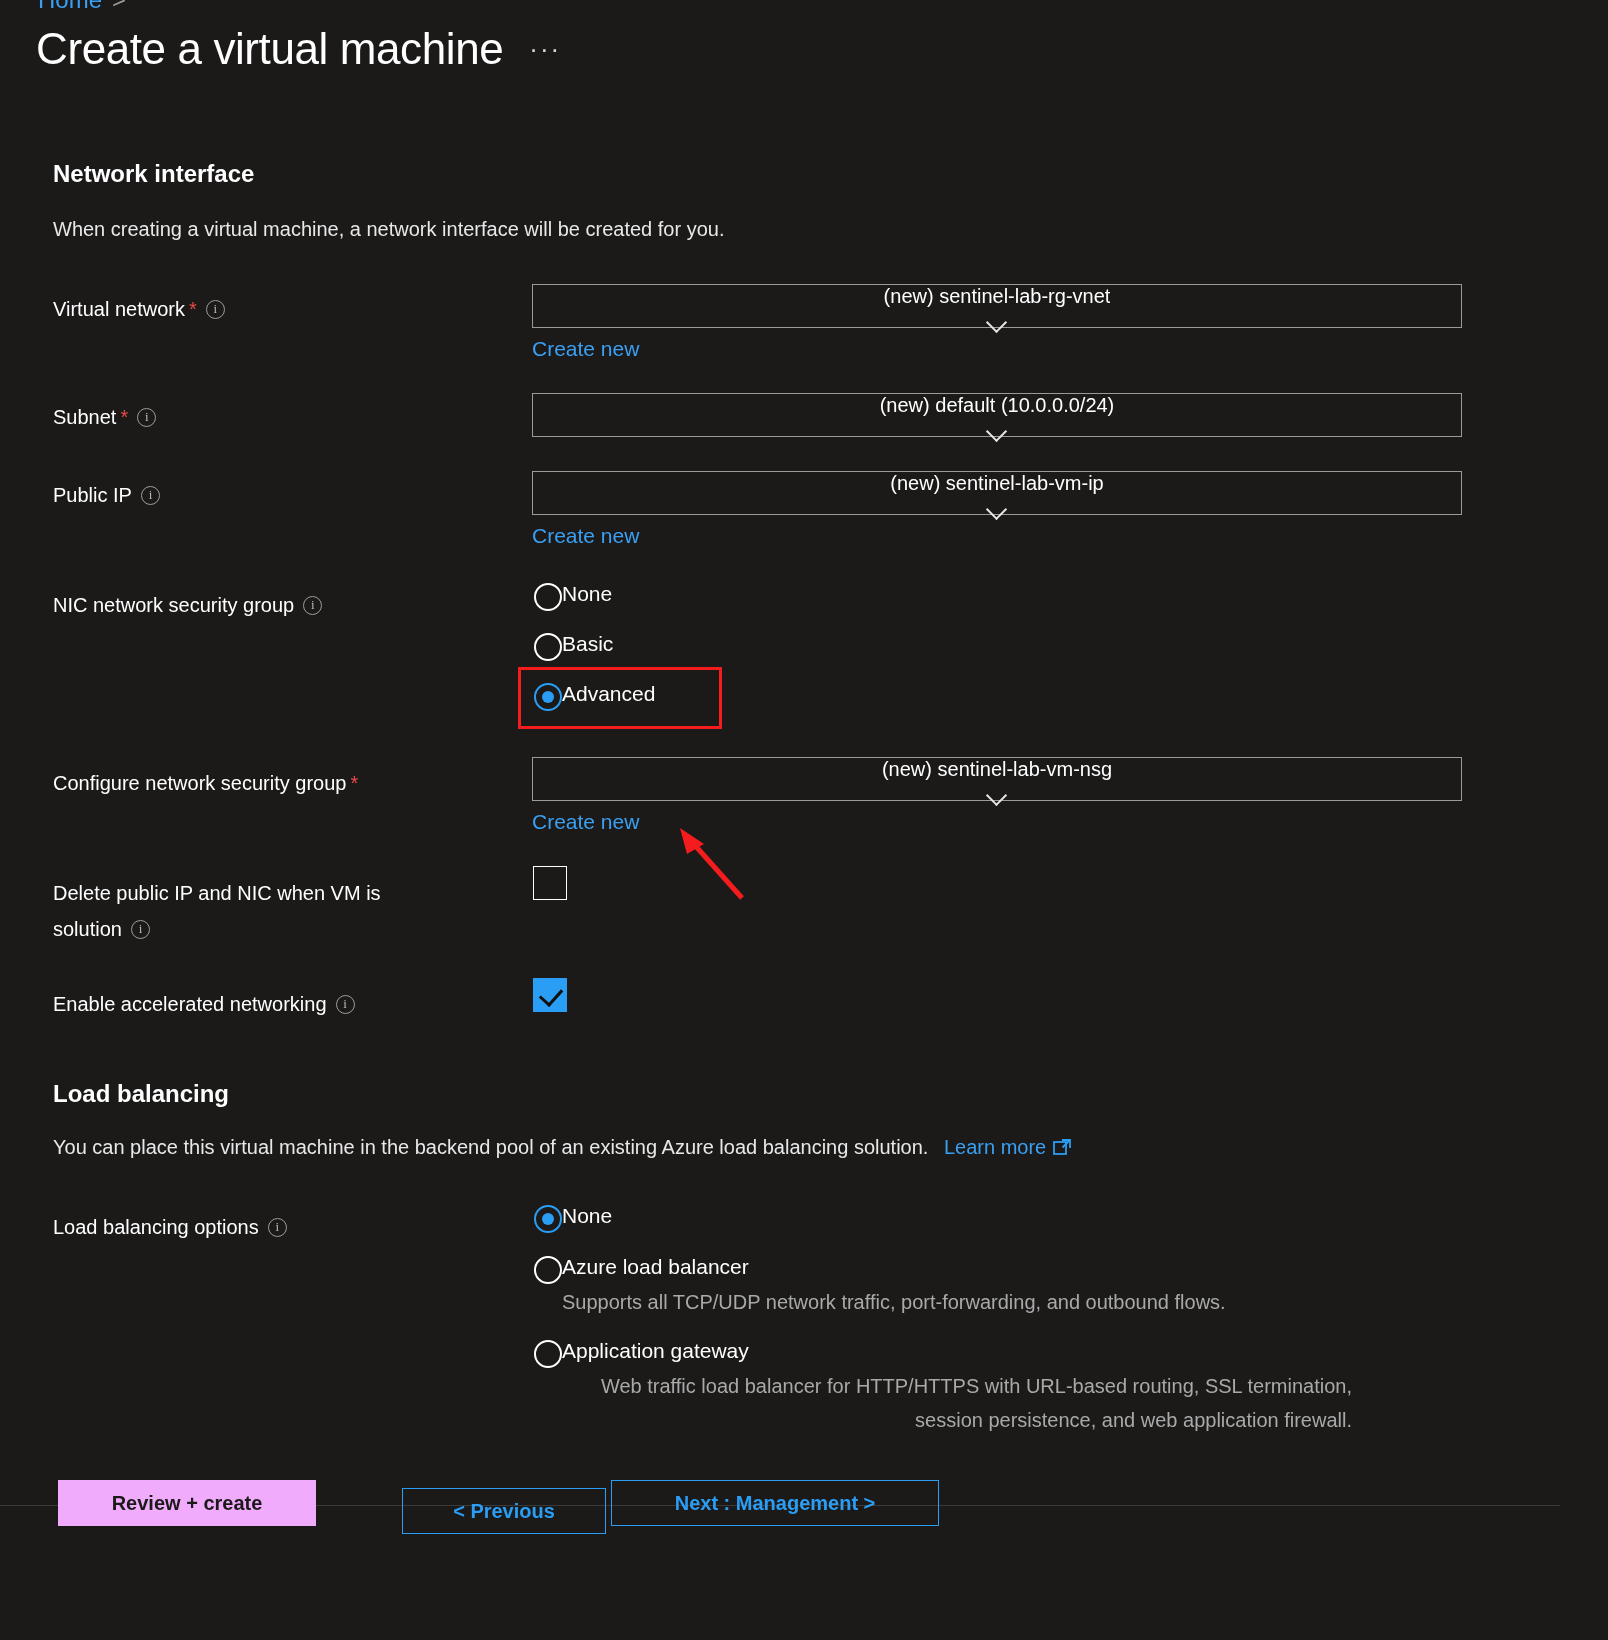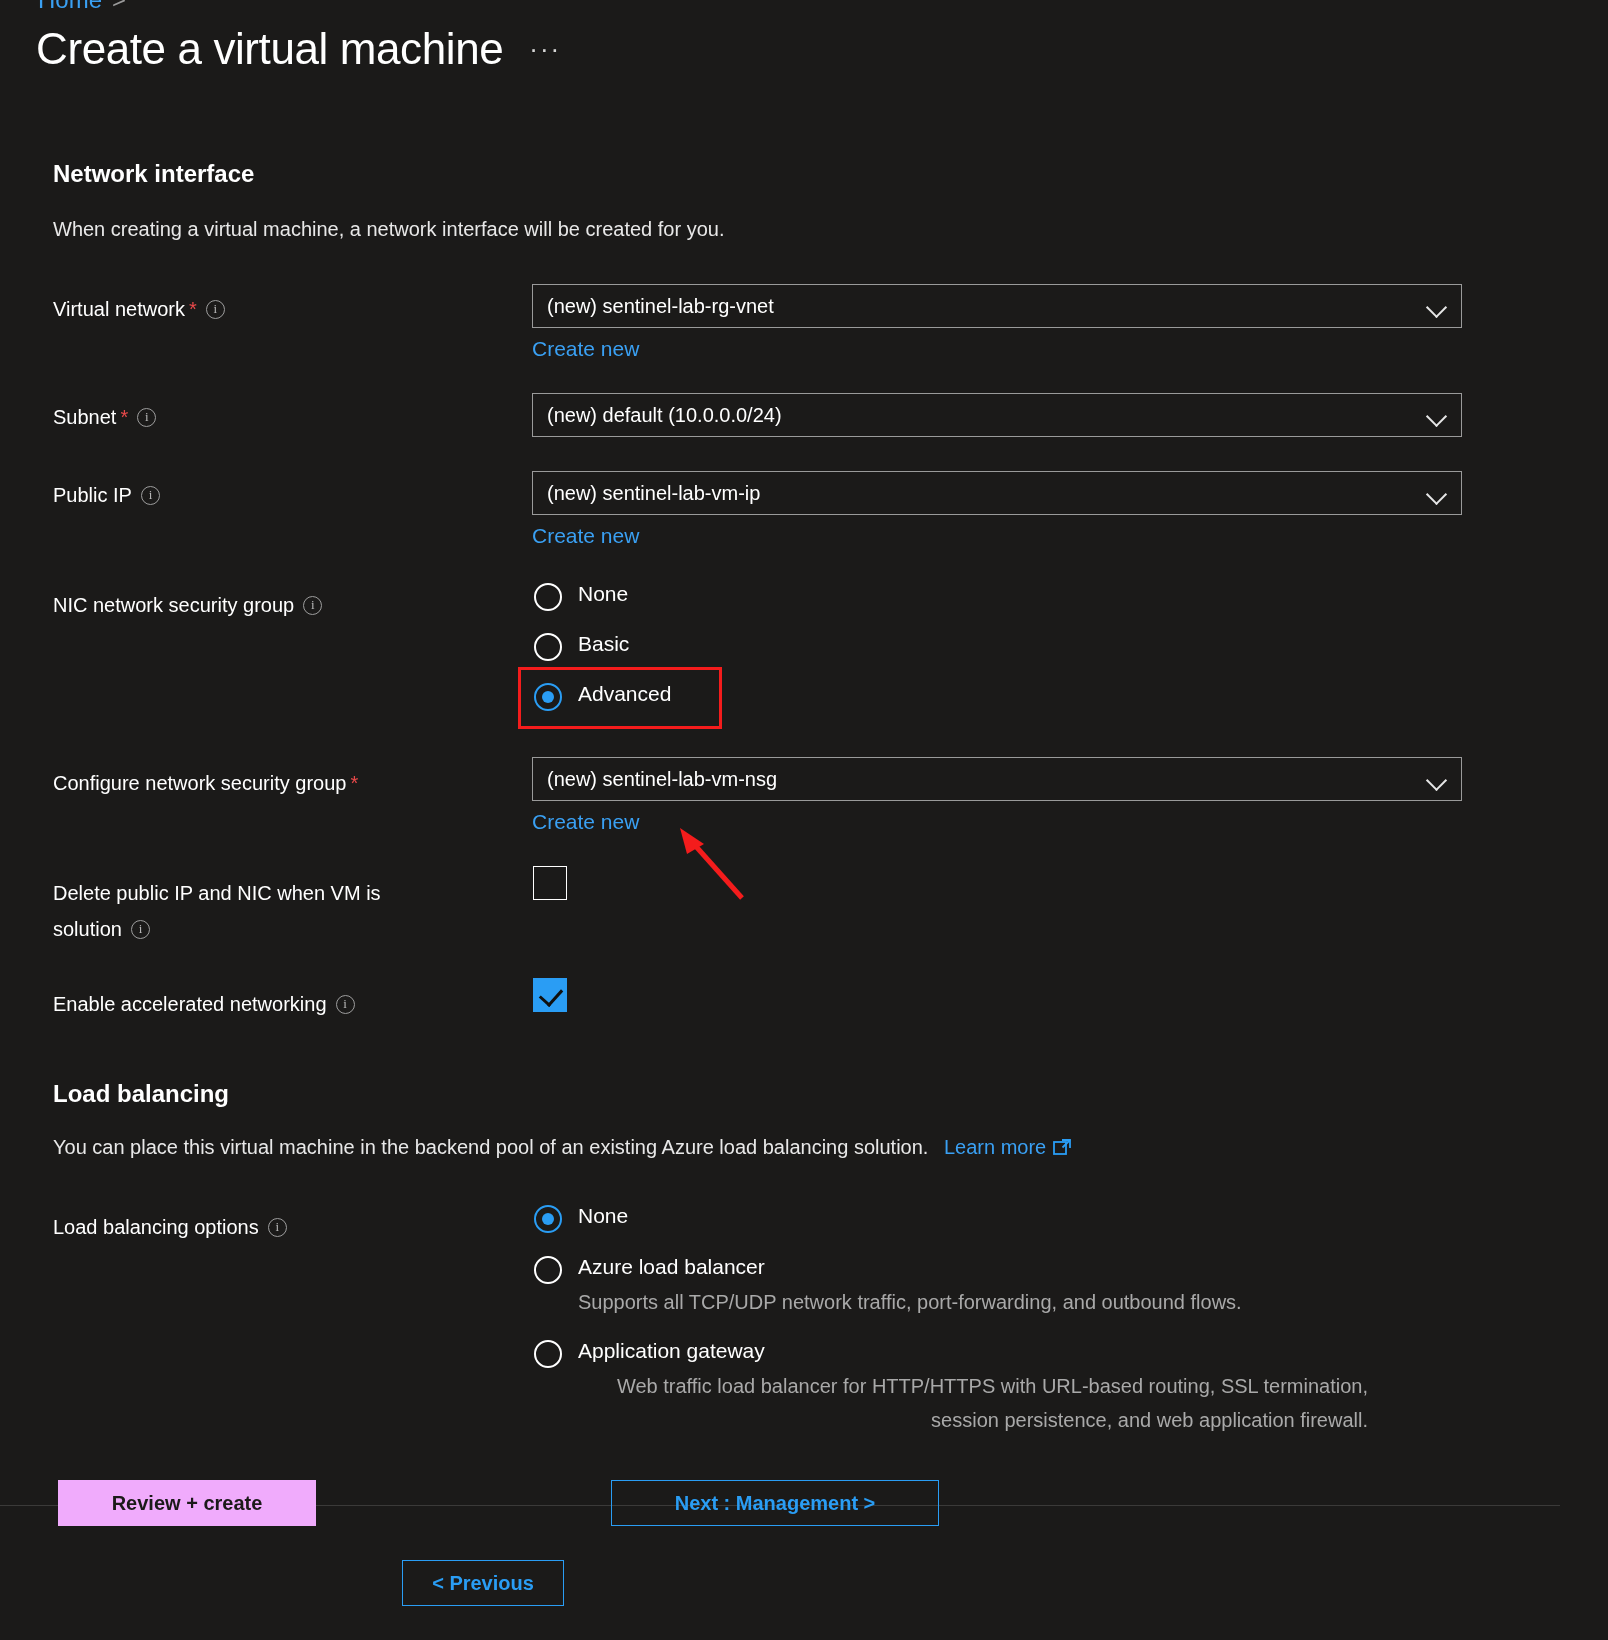--- a/index.html
+++ b/index.html
@@ -65,41 +65,41 @@
     content: "i"; position: absolute; left: 0; right: 0; top: -3px;
     text-align: center; font-size: 13px; color: #b9b9b9;
     font-family: "Liberation Serif", serif; line-height: 22px;
   }
 
   
   .select {
     position: absolute; left: 532px; width: 930px; height: 44px;
     background: #1b1a19; border: 1px solid #9a9a9a;
     display: flex; align-items: center; padding: 0 14px;
-    font-size: 20px; color: #ffffff;
+    font-size: 20px; color: #ffffff; flex-direction: column;
   }
   .select .val { flex: 1; white-space: nowrap; overflow: hidden; }
   .chev {
     width: 20px; height: 12px; flex: none; position: relative;
   }
   .chev::before {
     content: ""; position: absolute; left: 2px; top: 0px;
     width: 13px; height: 13px;
     border-right: 2px solid #e6e6e6; border-bottom: 2px solid #e6e6e6;
     transform: rotate(45deg);
   }
 
   .link {
     position: absolute; left: 532px;
     font-size: 21px; color: #3aa0f3; white-space: nowrap; cursor: pointer;
   }
 
   
   .radio-row {
-    position: absolute; display: flex; align-items: flex-start; gap: 16px;
+    position: absolute; display: flex; align-items: flex-start; 
   }
   .radio {
     width: 28px; height: 28px; border-radius: 50%;
     border: 2px solid #ffffff; flex: none; position: relative;
     margin-top: 1px;
   }
   .radio.on { border-color: #2a9df4; }
   .radio.on::after {
     content: ""; position: absolute; left: 6px; top: 6px;
     width: 12px; height: 12px; border-radius: 50%; background: #2a9df4;
@@ -271,16 +271,16 @@
       <span class="radio"></span>
       <span>
         <span class="radio-label">Application gateway</span>
         <div class="radio-sub" style="width:790px;text-align:right;">Web traffic load balancer for HTTP/HTTPS with URL-based routing, SSL termination, session persistence, and web application firewall.</div>
       </span>
     </div>
   </div>
 
   <div class="footer-rule"></div>
   <div class="btn btn-primary" style="left:38px; top:1480px; width:258px;">Review + create</div>
-  <div class="btn btn-outline" style="left:402px; top:1560px; width:162px;">&lt; Previous</div>
+  <div class="btn btn-outline" style="left:402px; top:1488px; width:204px;">&lt; Previous</div>
   <div class="btn btn-outline" style="left:611px; top:1480px; width:328px;">Next : Management &gt;</div>
 
 </div>
 
 </body></html>

